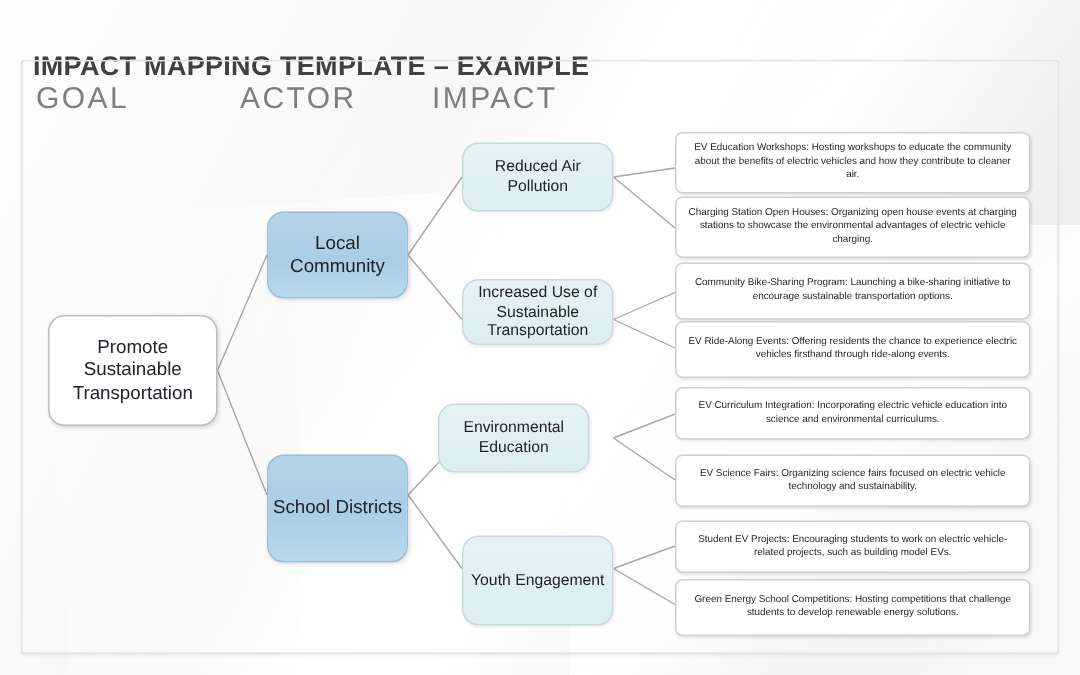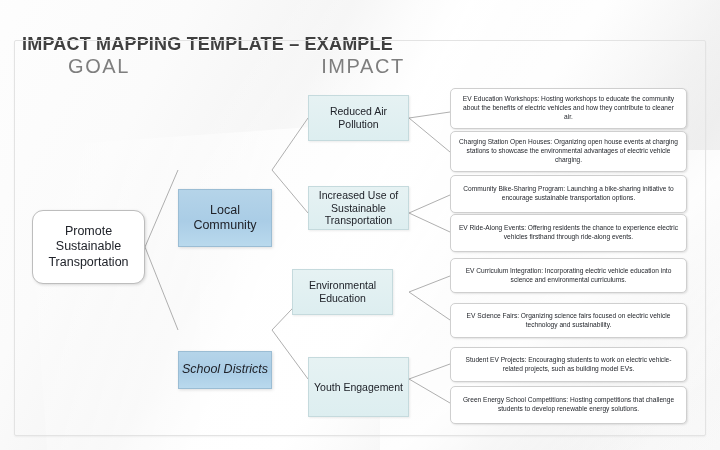--- a/index.html
+++ b/index.html
@@ -61,59 +61,58 @@
     white-space: nowrap;
     margin-top: 28px;
   }
 
   .colhead {
     position: absolute;
     top: 55px;
     font-size: 20px;
     color: #7e7e7e;
     letter-spacing: 1.6px;
-    text-align: center;
+    text-align: left;
     white-space: nowrap;
   }
   .ch-goal  { left: 24px;  width: 150px; }
   .ch-actor { left: 160px; width: 150px; }
   .ch-impact{ left: 288px; width: 150px; }
   .ch-deliv { left: 430px; width: 260px; }
 
   svg#links {
     position: absolute; left: 0; top: 0;
     width: 720px; height: 450px;
     pointer-events: none;
   }
 
   .node {
     position: absolute;
     box-sizing: border-box;
     display: flex;
     align-items: center;
     justify-content: center;
     text-align: center;
-    border-radius: 0;
+    border-radius: 11px;
     border: 1px solid #c9cfd3;
     line-height: 1.22;
     color: #20232a;
   }
   .node.goal {
     background: #ffffff;
     border: 1px solid #bdbdbd;
     border-radius: 11px;
     font-size: 12.5px;
     box-shadow: 1px 1px 3px rgba(0,0,0,0.14);
   }
   .node.actor {
     background: linear-gradient(180deg, #b5d4e9 0%, #aacde6 55%, #b9d9ed 100%);
     border: 1px solid #9bbdd4;
     font-size: 12.5px;
     box-shadow: 1px 1px 3px rgba(0,0,0,0.13);
-    margin-top: 48px;
   }
   .node.impact {
     background: linear-gradient(180deg, #e6f2f3 0%, #ddeef0 100%);
     border: 1px solid #c5dadd;
     font-size: 10.5px;
     box-shadow: 1px 1px 2px rgba(0,0,0,0.08);
   }
   .node.deliverable {
     background: #ffffff;
     border: 1px solid #cfcfcf;
@@ -133,20 +132,21 @@
   <div class="swoosh sw1"></div>
   <div class="swoosh sw2"></div>
   <div class="swoosh sw3"></div>
   <div class="swoosh sw4"></div>
 
   <div id="title">IMPACT MAPPING TEMPLATE – EXAMPLE</div>
 
   <div id="frame"></div>
 
   <div class="colhead ch-goal">GOAL</div>
+  <div class="colhead ch-actor">ACTOR</div>
   <div class="colhead ch-impact">IMPACT</div>
 
   <svg id="links" viewBox="0 0 720 450">
     <g stroke="#a6a6a6" stroke-width="0.9" fill="none">
 
       <path d="M145,247 L178,170"></path>
       <path d="M145,247 L178,330"></path>
 
       <path d="M272,170 L308,118"></path>
       <path d="M272,170 L308,213"></path>
@@ -164,21 +164,21 @@
       <path d="M409,292 L450,320"></path>
 
       <path d="M409,379 L450,364"></path>
       <path d="M409,379 L450,403"></path>
     </g>
   </svg>
 
   <div class="node goal" style="left:32px; top:210px; width:113px; height:74px;">Promote Sustainable Transportation</div>
 
   <div class="node actor" style="left:178px; top:141px; width:94px; height:58px;">Local Community</div>
-  <div class="node actor" style="left:178px; top:303px; width:94px; height:38px;font-style:italic;">School Districts</div>
+  <div class="node actor" style="left:178px; top:303px; width:94px; height:72px;">School Districts</div>
 
   <div class="node impact" style="left:308px; top:95px; width:101px; height:46px;">Reduced Air Pollution</div>
   <div class="node impact" style="left:308px; top:186px; width:101px; height:44px;">Increased Use of Sustainable Transportation</div>
   <div class="node impact" style="left:292px; top:269px; width:101px; height:46px;">Environmental Education</div>
   <div class="node impact" style="left:308px; top:357px; width:101px; height:60px;">Youth Engagement</div>
 
   <div class="node deliverable" style="left:450px; top:88px; width:237px; height:41px;">EV Education Workshops: Hosting workshops to educate the community about the benefits of electric vehicles and how they contribute to cleaner air.</div>
   <div class="node deliverable" style="left:450px; top:131px; width:237px; height:41px;">Charging Station Open Houses: Organizing open house events at charging stations to showcase the environmental advantages of electric vehicle charging.</div>
   <div class="node deliverable" style="left:450px; top:175px; width:237px; height:38px;">Community Bike-Sharing Program: Launching a bike-sharing initiative to encourage sustainable transportation options.</div>
   <div class="node deliverable" style="left:450px; top:214px; width:237px; height:38px;">EV Ride-Along Events: Offering residents the chance to experience electric vehicles firsthand through ride-along events.</div>

